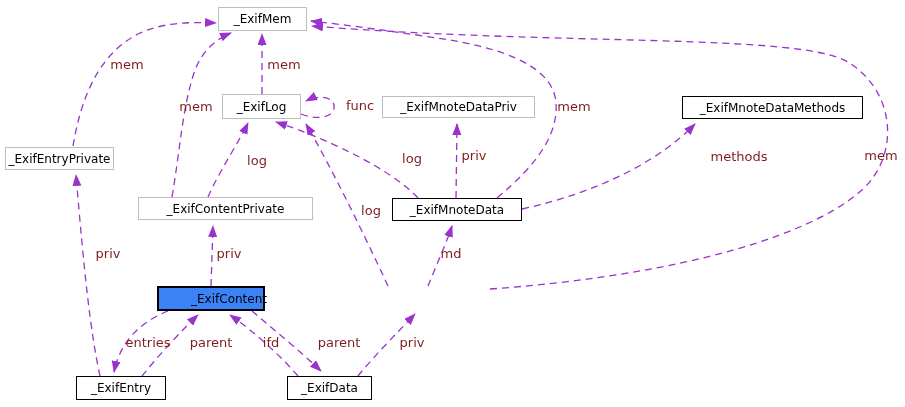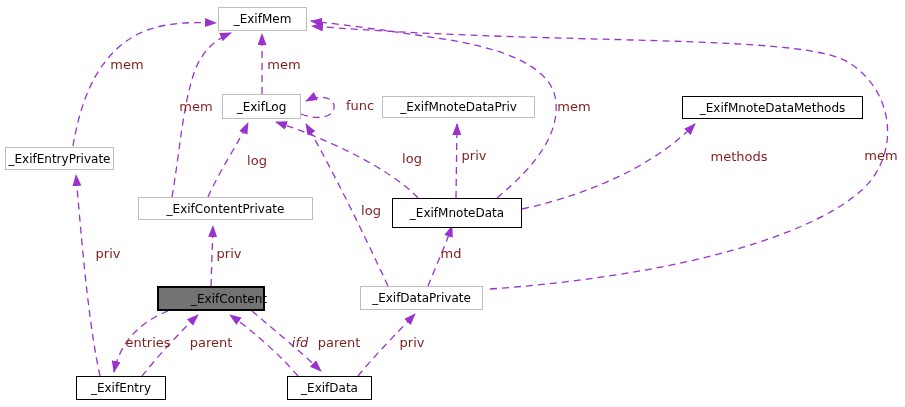--- a/index.html
+++ b/index.html
@@ -25,21 +25,21 @@
     border: 1px solid #bebebe;
     color: #000000;
     font-size: 12px;
     display: flex;
     align-items: center;
     justify-content: center;
     white-space: nowrap;
     line-height: 1;
   }
   .node.doc { border: 1.5px solid #000000; }
-  .node.sel { border: 2px solid #000000; background: #737373; padding-left: 36px; }
+  .node.sel { border: 2px solid #000000; background: #3b82f6; padding-left: 36px; }
   .elabel {
     position: absolute;
     transform: translate(-50%, -50%);
     font-size: 13px;
     color: #7f1d1d;
     white-space: nowrap;
     line-height: 1;
   }
 </style>
 </head>
@@ -73,39 +73,38 @@
     <path class="edge" d="M 252,311 C 272,328 302,353 321,371" marker-end="url(#arrow)"></path>
     <path class="edge" d="M 358,376 C 374,356 398,332 415,314" marker-end="url(#arrow)"></path>
   </svg>
 
   <div class="node" style="left:218px; top:7px; width:89px; height:24px;">_ExifMem</div>
   <div class="node" style="left:222px; top:94px; width:79px; height:25px;">_ExifLog</div>
   <div class="node" style="left:382px; top:96px; width:153px; height:22px;">_ExifMnoteDataPriv</div>
   <div class="node doc" style="left:646px; top:96px; width:181px; height:23px;margin-left:36px;">_ExifMnoteDataMethods</div>
   <div class="node" style="left:5px; top:147px; width:109px; height:23px;">_ExifEntryPrivate</div>
   <div class="node" style="left:138px; top:197px; width:175px; height:23px;">_ExifContentPrivate</div>
-  <div class="node doc" style="left:392px; top:198px; width:130px; height:30px;">_ExifMnoteData</div>
+  <div class="node doc" style="left:392px; top:198px; width:130px; height:23px;">_ExifMnoteData</div>
   <div class="node sel" style="left:157px; top:286px; width:108px; height:25px;">_ExifContent</div>
-  <div class="node" style="left:360px; top:286px; width:123px; height:24px;">_ExifDataPrivate</div>
   <div class="node doc" style="left:76px; top:376px; width:90px; height:24px;">_ExifEntry</div>
   <div class="node doc" style="left:287px; top:376px; width:85px; height:24px;">_ExifData</div>
 
   <div class="elabel" style="left:127px; top:64px;">mem</div>
   <div class="elabel" style="left:284px; top:64px;">mem</div>
   <div class="elabel" style="left:196px; top:106px;">mem</div>
   <div class="elabel" style="left:360px; top:105px;">func</div>
   <div class="elabel" style="left:574px; top:106px;">mem</div>
   <div class="elabel" style="left:881px; top:155px;">mem</div>
   <div class="elabel" style="left:257px; top:160px;">log</div>
   <div class="elabel" style="left:412px; top:158px;">log</div>
   <div class="elabel" style="left:474px; top:155px;">priv</div>
   <div class="elabel" style="left:696px; top:156px;margin-left:43px;">methods</div>
   <div class="elabel" style="left:371px; top:210px;">log</div>
   <div class="elabel" style="left:108px; top:253px;">priv</div>
   <div class="elabel" style="left:229px; top:253px;">priv</div>
   <div class="elabel" style="left:451px; top:253px;">md</div>
   <div class="elabel" style="left:148px; top:342px;text-align:center;">entries</div>
   <div class="elabel" style="left:211px; top:342px;">parent</div>
-  <div class="elabel" style="left:300px; top:342px;font-style:italic;">ifd</div>
+  <div class="elabel" style="left:271px; top:342px;">ifd</div>
   <div class="elabel" style="left:339px; top:342px;">parent</div>
   <div class="elabel" style="left:412px; top:342px;">priv</div>
 
 </div>
 
 </body></html>

